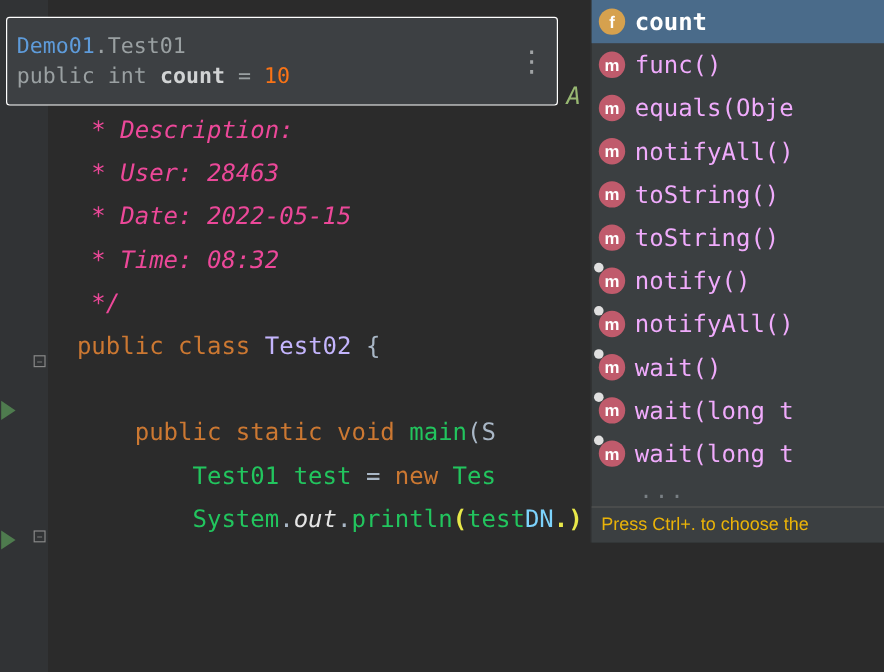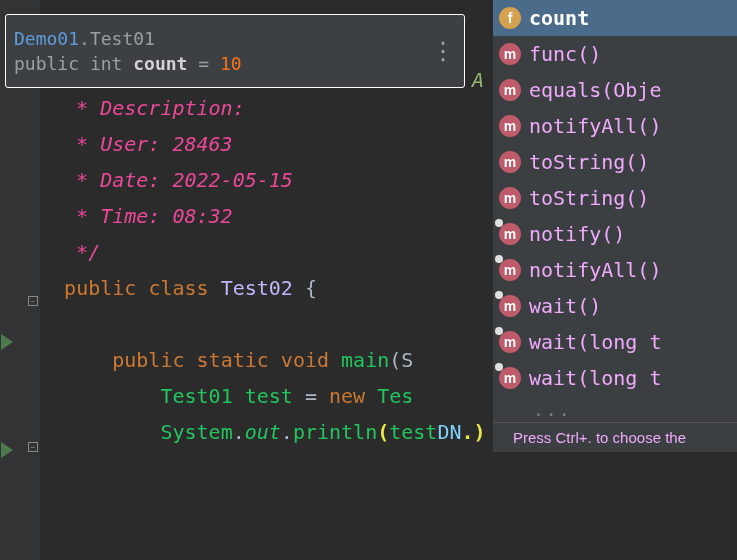--- a/index.html
+++ b/index.html
@@ -77,21 +77,21 @@
     right:0;
     z-index:2;
     color:#a9b7c6;
   }
   .ln { height: 36px; line-height:36px; white-space: pre; }
   .cm { color:#ec4899; font-style:italic; }
   .kw { color:#cc7832; }
   .id { color:#22c55e; }
   .cls{ color:#c4b5fd; }
   .dot{ color:#a9b7c6; }
-  .st { color:#22c55e; font-style:italic;}
+  .st { color:#e5e5e5; font-style:italic;}
   .pn { color:#a9b7c6; }
   .pnY{ color:#e8e84a; font-weight:bold;}
   .wm { color:#7dd3fc; }
   .wm2{ color:#b0b0b0; }
 
   
   .popup {
     position:absolute;
     right:0; top:0;
     width:245px;
@@ -128,22 +128,22 @@
   }
   .popup .txt { color:#f0abfc; }
   .popup .more-row {
     height:26px;
     color:#7a8085;
     font-size:18px;
     letter-spacing:2px;
     display:flex;align-items:center;padding-left:40px;
   }
   .popup .hint {
-    padding:6px 20px;
-    color:#f0abfc;
+    padding:6px 8px;
+    color:#eab308;
     font-size:15px;
     font-family:"Segoe UI",sans-serif;
     border-top:1px solid #555;
     background:#3b3f41;
   }
 </style>
 </head>
 <body>
 
 <div class="gutter">

